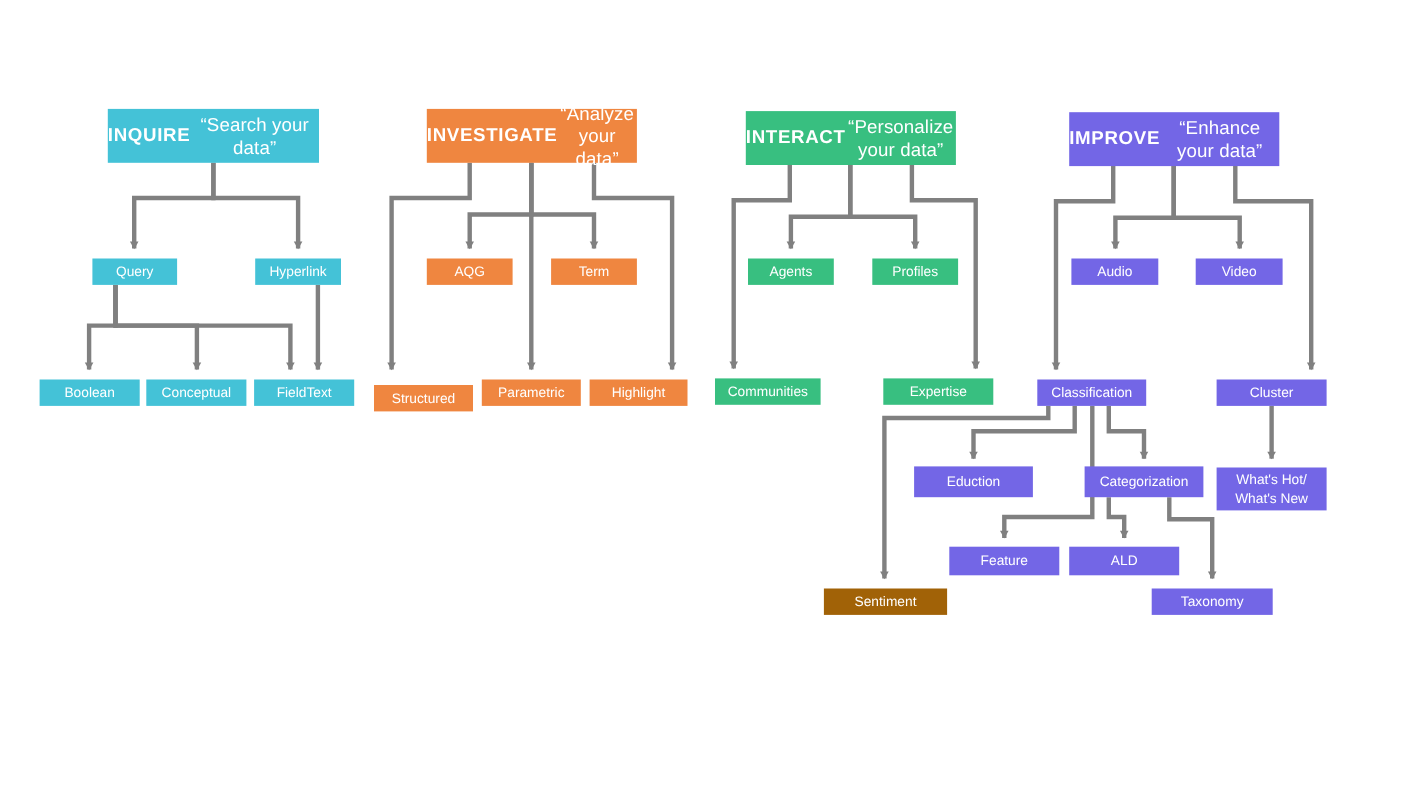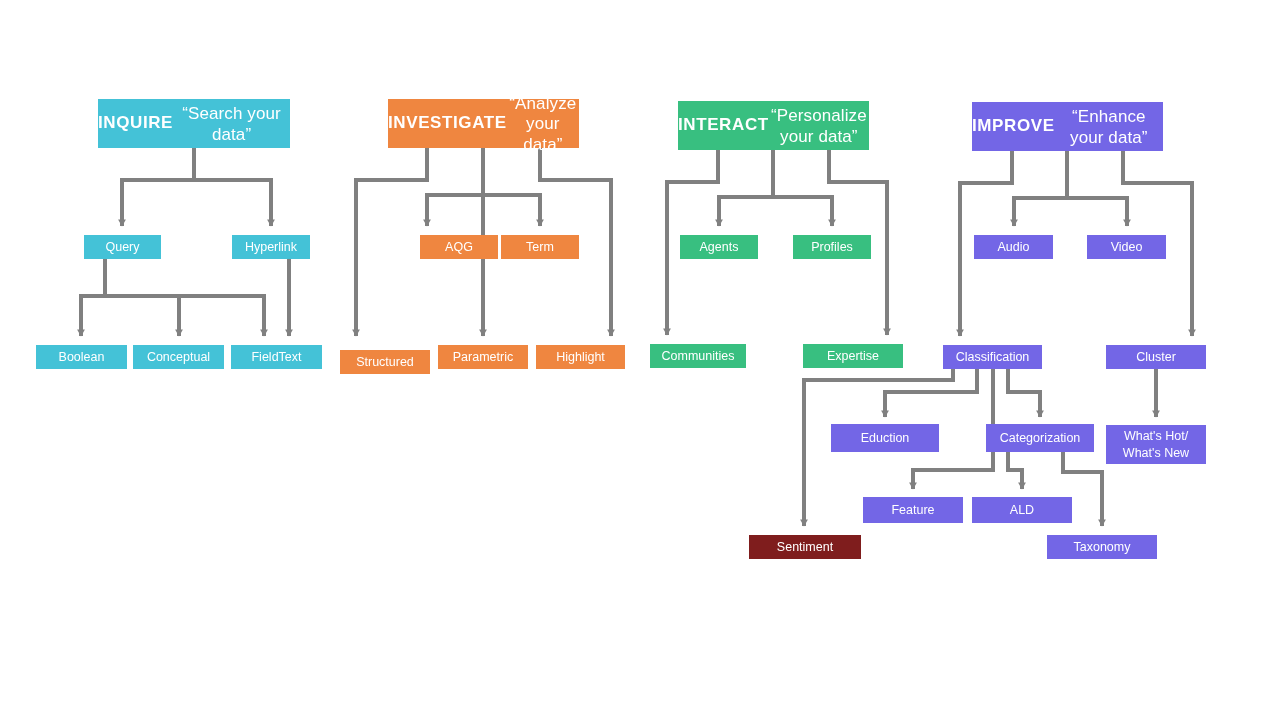--- a/index.html
+++ b/index.html
@@ -87,21 +87,21 @@
     <span class="hdr-title">IMPROVE</span>
     <span class="hdr-sub">“Enhance your data”</span>
   </div>
 
   <div class="node leaf" style="left:84px;top:235px;width:77px;height:24px;background:#44c2d7;">Query</div>
   <div class="node leaf" style="left:232px;top:235px;width:78px;height:24px;background:#44c2d7;">Hyperlink</div>
   <div class="node leaf" style="left:36px;top:345px;width:91px;height:24px;background:#44c2d7;">Boolean</div>
   <div class="node leaf" style="left:133px;top:345px;width:91px;height:24px;background:#44c2d7;">Conceptual</div>
   <div class="node leaf" style="left:231px;top:345px;width:91px;height:24px;background:#44c2d7;">FieldText</div>
 
-  <div class="node leaf" style="left:388px;top:235px;width:78px;height:24px;background:#ef8640;margin-left:32px;">AQG</div>
+  <div class="node leaf" style="left:388px;top:235px;width:78px;height:24px;background:#ef8640;">AQG</div>
   <div class="node leaf" style="left:501px;top:235px;width:78px;height:24px;background:#ef8640;">Term</div>
   <div class="node leaf" style="left:340px;top:350px;width:90px;height:24px;background:#ef8640;">Structured</div>
   <div class="node leaf" style="left:438px;top:345px;width:90px;height:24px;background:#ef8640;">Parametric</div>
   <div class="node leaf" style="left:536px;top:345px;width:89px;height:24px;background:#ef8640;">Highlight</div>
 
   <div class="node leaf" style="left:680px;top:235px;width:78px;height:24px;background:#38bf80;">Agents</div>
   <div class="node leaf" style="left:793px;top:235px;width:78px;height:24px;background:#38bf80;text-align:center;">Profiles</div>
   <div class="node leaf" style="left:650px;top:344px;width:96px;height:24px;background:#38bf80;">Communities</div>
   <div class="node leaf" style="left:803px;top:344px;width:100px;height:24px;background:#38bf80;">Expertise</div>
 
@@ -110,16 +110,16 @@
   <div class="node leaf" style="left:943px;top:345px;width:99px;height:24px;background:#7366e6;">Classification</div>
   <div class="node leaf" style="left:1106px;top:345px;width:100px;height:24px;background:#7366e6;">Cluster</div>
   <div class="node leaf" style="left:831px;top:424px;width:108px;height:28px;background:#7366e6;">Eduction</div>
   <div class="node leaf" style="left:986px;top:424px;width:108px;height:28px;background:#7366e6;">Categorization</div>
   <div class="node leaf two-line" style="left:1106px;top:425px;width:100px;height:39px;background:#7366e6;flex-direction:column;">
     <span>What's Hot/</span>
     <span>What's New</span>
   </div>
   <div class="node leaf" style="left:863px;top:497px;width:100px;height:26px;background:#7366e6;">Feature</div>
   <div class="node leaf" style="left:972px;top:497px;width:100px;height:26px;background:#7366e6;">ALD</div>
-  <div class="node leaf" style="left:749px;top:535px;width:112px;height:24px;background:#7f1d1d;">Sentiment</div>
+  <div class="node leaf" style="left:749px;top:535px;width:112px;height:24px;background:#a16207;">Sentiment</div>
   <div class="node leaf" style="left:1047px;top:535px;width:110px;height:24px;background:#7366e6;">Taxonomy</div>
 
 </div>
 
 </body></html>

